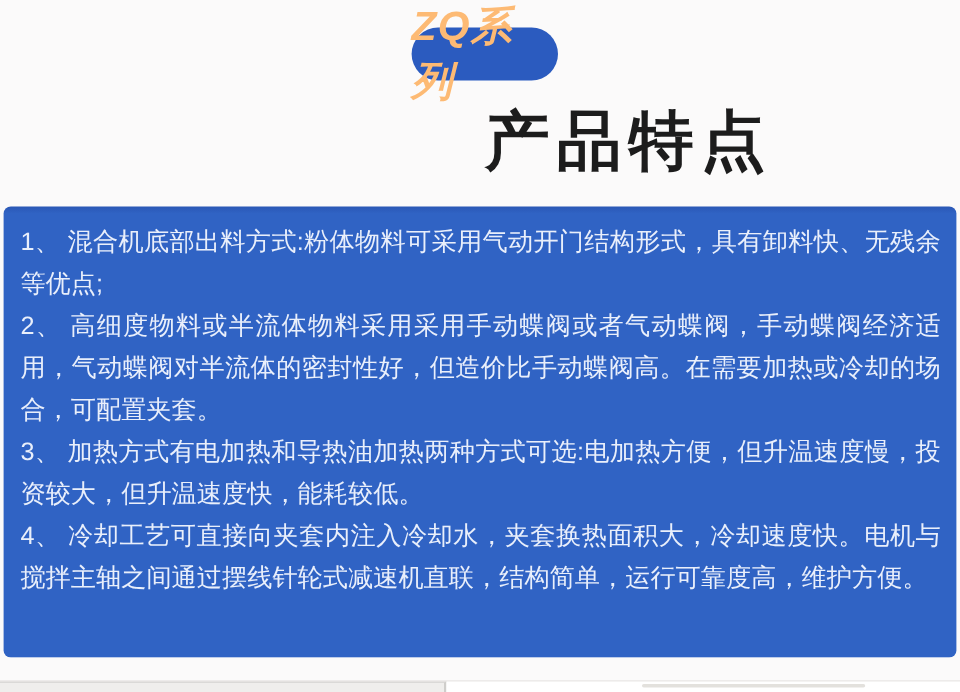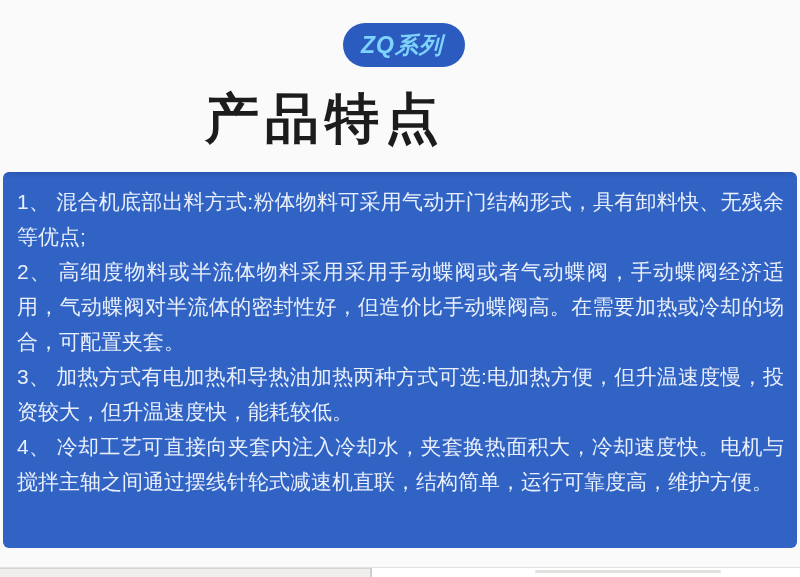--- a/index.html
+++ b/index.html
@@ -23,32 +23,32 @@
   }
   .badge{
     position:absolute;
     left:343px;top:23px;
     width:122px;height:44px;
     background:var(--accent);
     border-radius:22px;
     display:flex;align-items:center;justify-content:center;
   }
   .badge span{
-    color:#7dd3fc;
-    font-size:23px;
+    color:#fdba74;
+    font-size:34px;
     font-weight:bold;
     font-style:italic;
     letter-spacing:1px;
     padding-right:4px;
   }
   .page-title{
     position:absolute;
     left:0;top:86px;
     width:644px;
-    text-align:center;
+    text-align:right;
     font-size:54px;
     font-weight:900;
     color:var(--title-color);
     letter-spacing:6px;
     text-indent:6px;
     line-height:64px;
   }
   .features-box{
     position:absolute;
     left:3px;top:172px;

